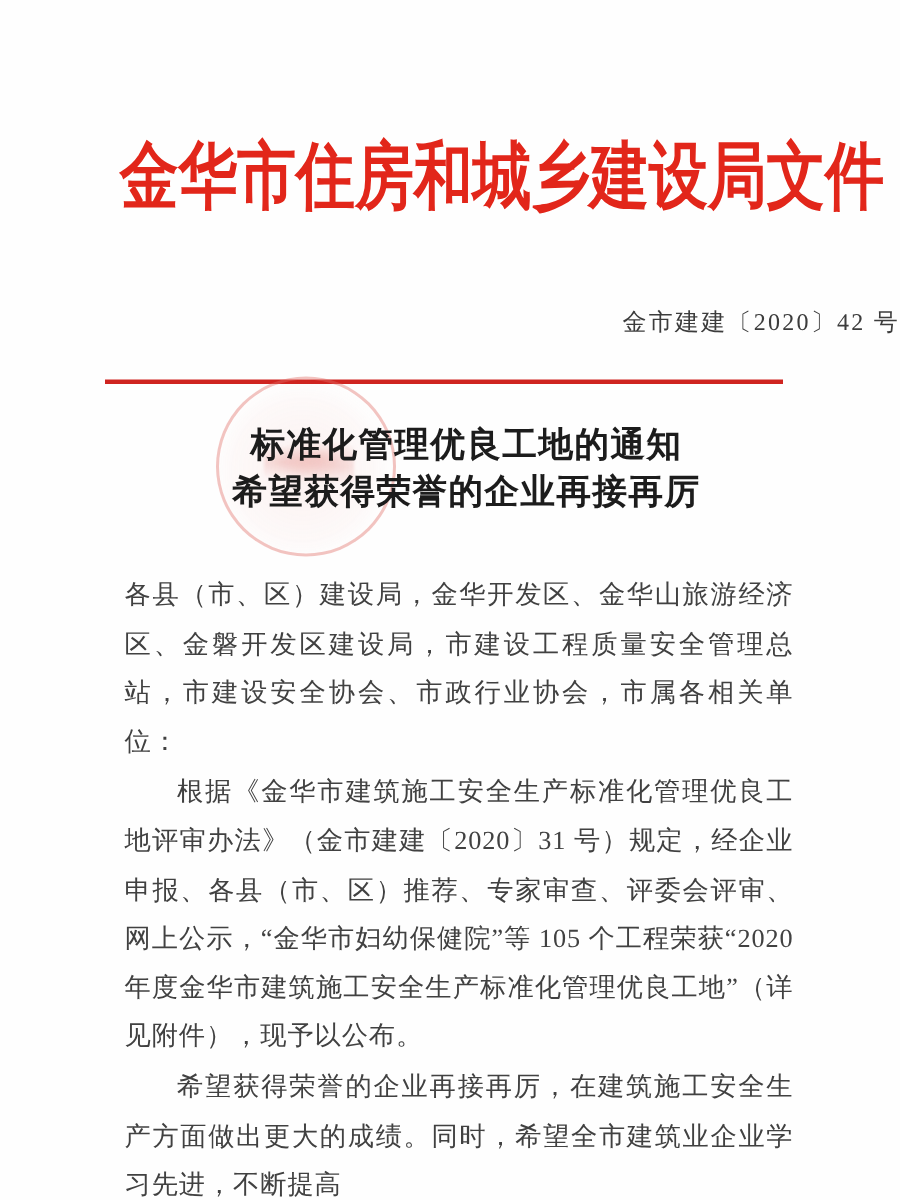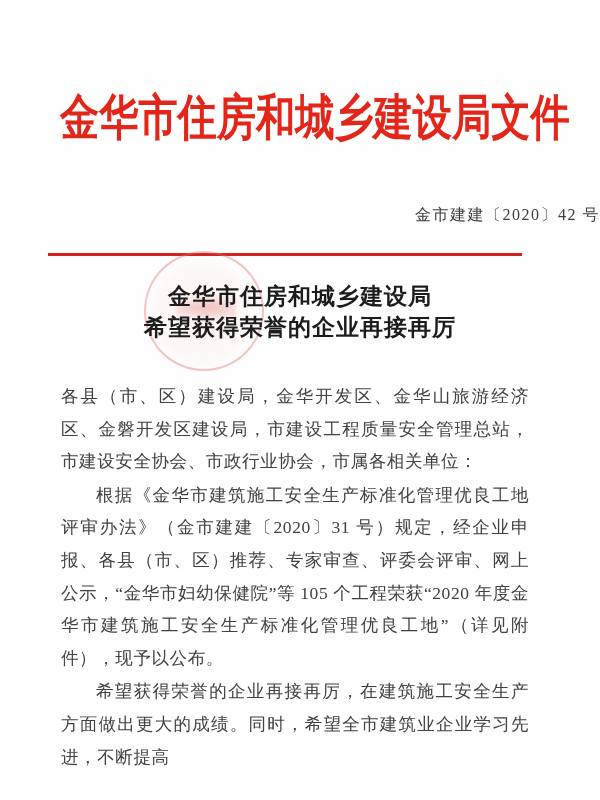--- a/index.html
+++ b/index.html
@@ -6,20 +6,21 @@
   html, body { background: #ffffff; }
   body {
     font-family: "Liberation Serif", "DejaVu Serif", serif;
     width: 600px; height: 800px; overflow: hidden;
   }
   .page {
     position: relative;
     width: 600px; height: 800px;
     background: #fefefe;
     overflow: hidden;
+    padding-left: 22px;
   }
   
   .red-header {
     margin-top: 88px;
     text-align: center;
     font-size: 49px;
     font-weight: 900;
     color: #e2261a;
     line-height: 60px;
     letter-spacing: 0px;
@@ -99,21 +100,21 @@
 
   <div class="red-header">金华市住房和城乡建设局文件</div>
 
   <div class="doc-number">金市建建〔2020〕42 号</div>
 
   <div class="red-rule"></div>
 
   <div class="seal"></div>
 
   <div class="title-block">
-    <div>金华市住房和城乡建设局</div>
+    <div>标准化管理优良工地的通知</div>
     <div>希望获得荣誉的企业再接再厉</div>
   </div>
 
   <div class="body-text">
     <p>各县（市、区）建设局，金华开发区、金华山旅游经济区、金磐开发区建设局，市建设工程质量安全管理总站，市建设安全协会、市政行业协会，市属各相关单位：</p>
     <p class="indent">根据《金华市建筑施工安全生产标准化管理优良工地评审办法》（金市建建〔2020〕31 号）规定，经企业申报、各县（市、区）推荐、专家审查、评委会评审、网上公示，“金华市妇幼保健院”等 105 个工程荣获“2020 年度金华市建筑施工安全生产标准化管理优良工地”（详见附件），现予以公布。</p>
     <p class="indent">希望获得荣誉的企业再接再厉，在建筑施工安全生产方面做出更大的成绩。同时，希望全市建筑业企业学习先进，不断提高</p>
   </div>
 
 </div>

